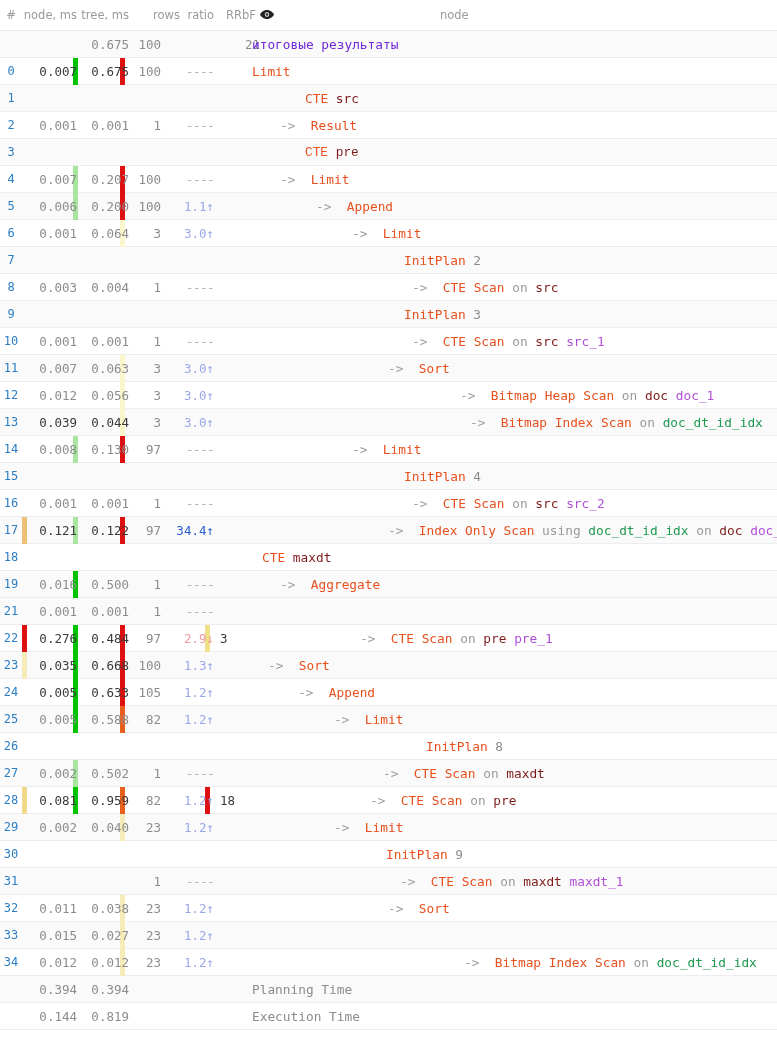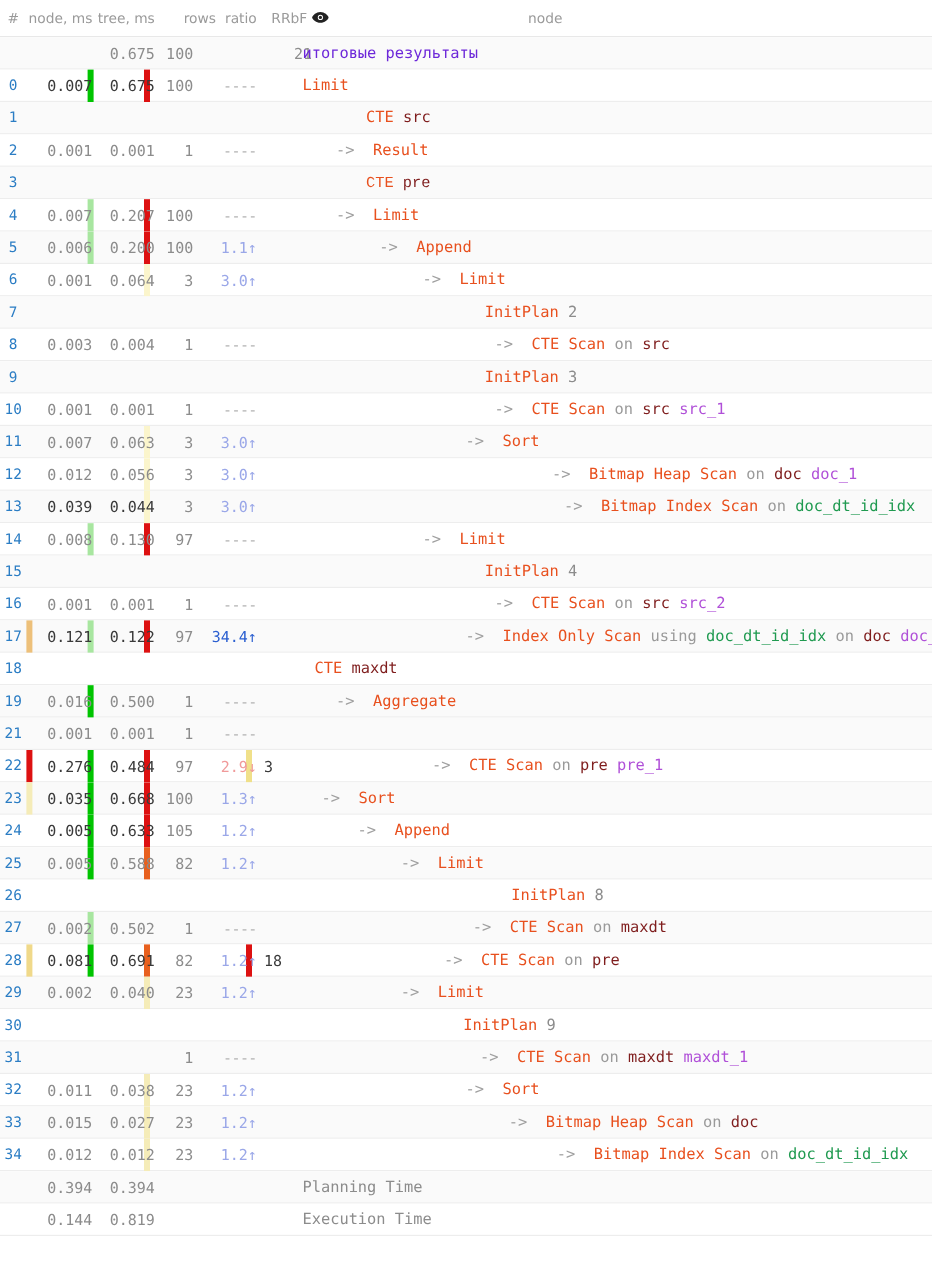--- a/index.html
+++ b/index.html
@@ -410,30 +410,30 @@
         <div class="plan" style="left: 386px; margin-left: 40px;"><span class="tok-cte">InitPlan </span><span class="tok-num">8</span></div>
       </div>
       <div class="row alt">
         <div class="bar bar-nt" style="background: rgb(168, 230, 160);"></div>
         <div class="cell c-num">27</div>
         <div class="cell c-node">0.002</div>
         <div class="cell c-tree">0.502</div>
         <div class="cell c-rows">1</div>
         <div class="cell c-ratio ratio-dash">----</div>
         <div class="cell c-rrbf"></div>
-        <div class="plan" style="left: 394px;"><span class="tok-arrow">-&gt; </span><span class="tok-node"> CTE Scan</span><span class="tok-on"> on </span><span class="tok-rel">maxdt</span></div>
+        <div class="plan" style="left: 383px;"><span class="tok-arrow">-&gt; </span><span class="tok-node"> CTE Scan</span><span class="tok-on"> on </span><span class="tok-rel">maxdt</span></div>
       </div>
       <div class="row">
         <div class="bar bar-left" style="background: rgb(240, 217, 138);"></div>
         <div class="bar bar-nt" style="background: rgb(0, 196, 0);"></div>
         <div class="bar bar-tr" style="background: rgb(232, 96, 30);"></div>
         <div class="bar bar-rr" style="background: rgb(221, 17, 17);"></div>
         <div class="cell c-num">28</div>
         <div class="cell c-node strong">0.081</div>
-        <div class="cell c-tree strong">0.691</div>
+        <div class="cell c-tree strong">0.959</div>
         <div class="cell c-rows">82</div>
         <div class="cell c-ratio ratio-up">1.2↑</div>
         <div class="cell c-rrbf">18</div>
         <div class="plan" style="left: 370px;"><span class="tok-arrow">-&gt; </span><span class="tok-node"> CTE Scan</span><span class="tok-on"> on </span><span class="tok-rel">pre</span></div>
       </div>
       <div class="row alt">
         <div class="bar bar-tr" style="background: rgb(245, 236, 184);"></div>
         <div class="cell c-num">29</div>
         <div class="cell c-node">0.002</div>
         <div class="cell c-tree">0.040</div>
@@ -471,21 +471,20 @@
         <div class="plan" style="left: 388px;"><span class="tok-arrow">-&gt; </span><span class="tok-node"> Sort</span></div>
       </div>
       <div class="row alt">
         <div class="bar bar-tr" style="background: rgb(245, 236, 184);"></div>
         <div class="cell c-num">33</div>
         <div class="cell c-node">0.015</div>
         <div class="cell c-tree">0.027</div>
         <div class="cell c-rows">23</div>
         <div class="cell c-ratio ratio-up">1.2↑</div>
         <div class="cell c-rrbf"></div>
-        <div class="plan" style="left: 424px;"><span class="tok-arrow">-&gt; </span><span class="tok-node"> Bitmap Heap Scan</span><span class="tok-on"> on </span><span class="tok-rel">doc</span></div>
       </div>
       <div class="row">
         <div class="bar bar-tr" style="background: rgb(245, 236, 184);"></div>
         <div class="cell c-num">34</div>
         <div class="cell c-node">0.012</div>
         <div class="cell c-tree">0.012</div>
         <div class="cell c-rows">23</div>
         <div class="cell c-ratio ratio-up">1.2↑</div>
         <div class="cell c-rrbf"></div>
         <div class="plan" style="left: 464px;"><span class="tok-arrow">-&gt; </span><span class="tok-node"> Bitmap Index Scan</span><span class="tok-on"> on </span><span class="tok-idx">doc_dt_id_idx</span></div>

